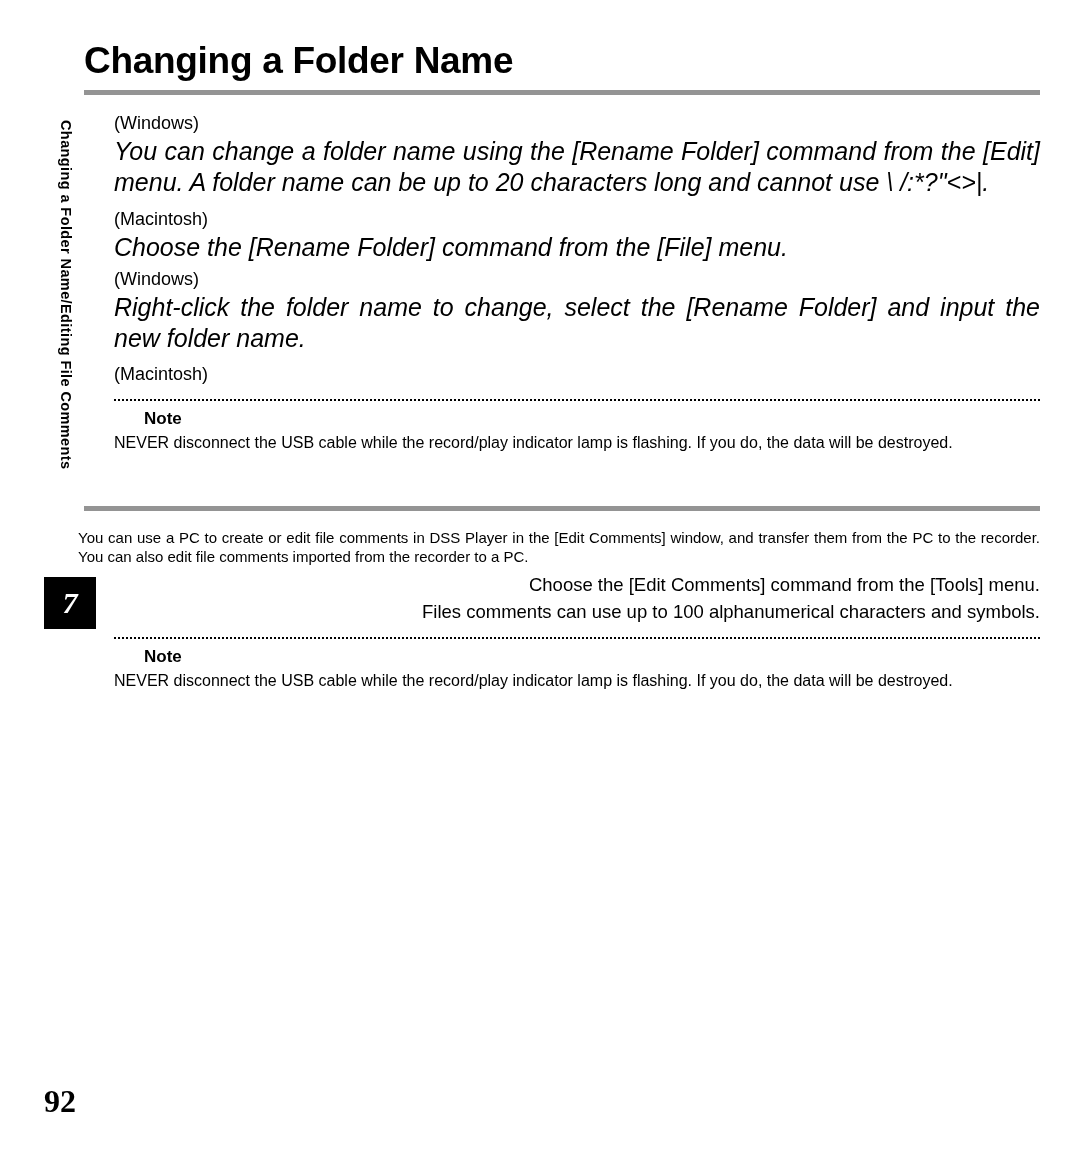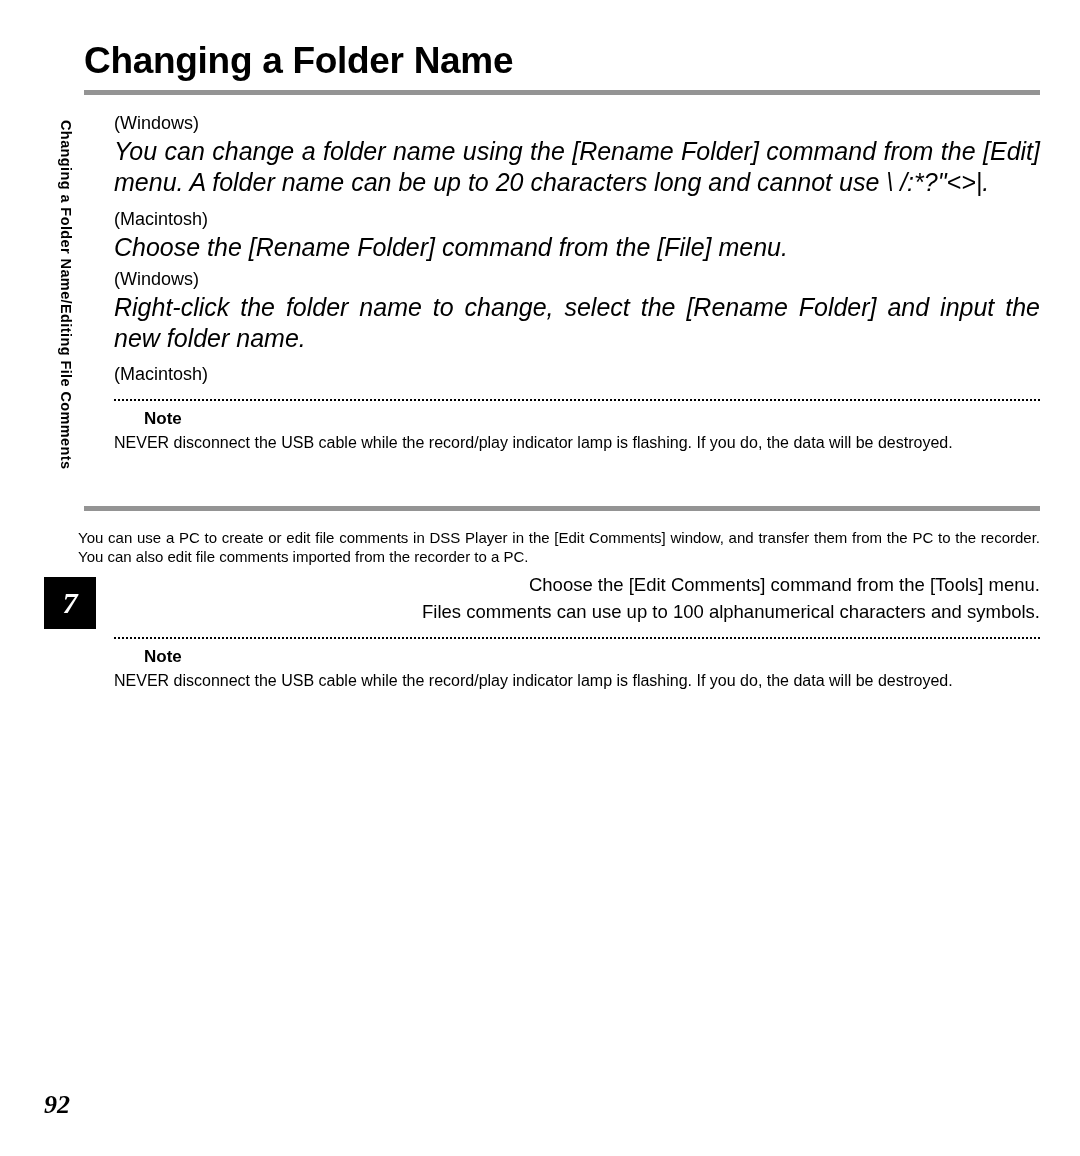--- a/index.html
+++ b/index.html
@@ -105,24 +105,23 @@
   .indent-text {
     font-size: 18.5px;
     line-height: 1.25;
     margin-bottom: 4px;
     text-align: right;
   }
   .page-number {
     position: absolute;
     left: 44px;
     bottom: 36px;
-    font-size: 26px;
+    font-size: 32px;
     font-weight: bold;
     font-family: Georgia, 'Times New Roman', serif;
-    font-style: italic;
   }
 </style>
 </head>
 <body>
 
 <div class="side-tab">Changing a Folder Name/Editing File Comments</div>
 <div class="chapter-box">7</div>
 
 <div class="content">
 

